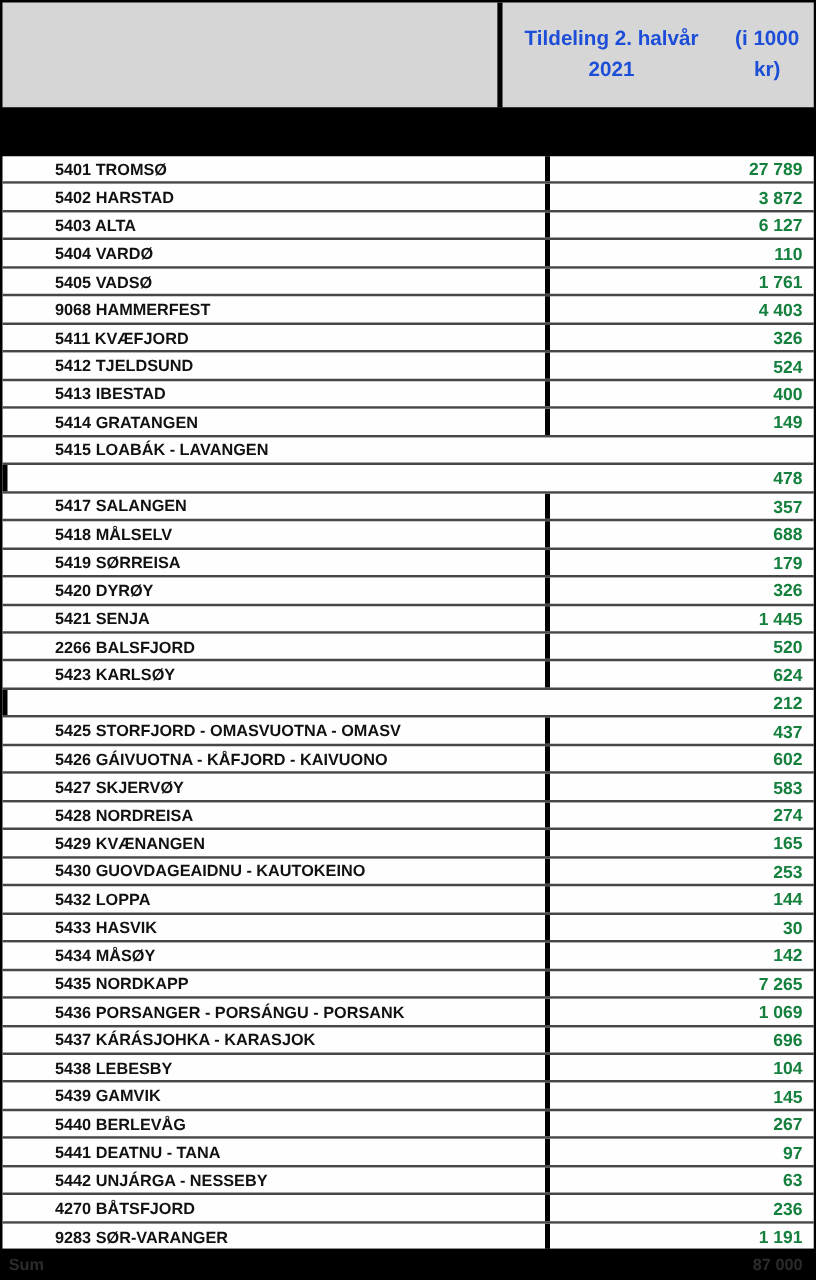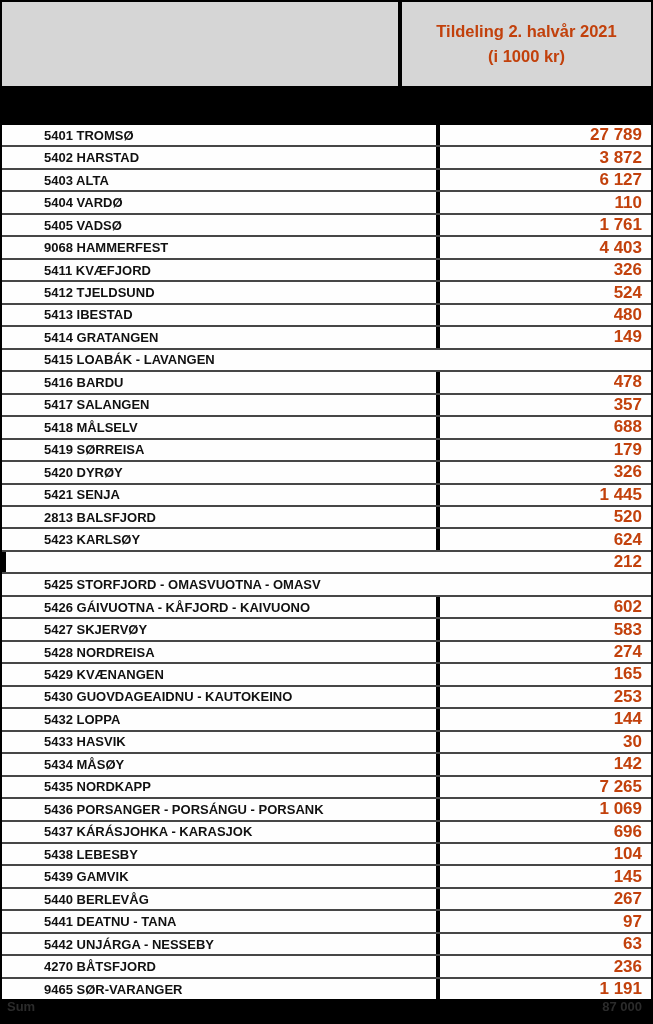--- a/index.html
+++ b/index.html
@@ -27,27 +27,27 @@
   .header-left {
     width: 396px;
     flex: none;
     background: var(--header-bg, #d6d6d6);
   }
   .header-right {
     flex: 1;
     background: var(--header-bg, #d6d6d6);
     border-left: 4px solid var(--divider, #000000);
     display: flex;
-    flex-direction: column;
+    flex-direction: row;
     justify-content: center;
     align-items: center;
     font-weight: bold;
     font-size: 16.5px;
     line-height: 1.5;
-    color: #c2410c;
+    color: #1d4ed8;
     text-align: center;
   }
   .black-band {
     height: 39px;
     flex: none;
     background: var(--band-bg, #000000);
   }
   .table-body {
     flex: 1;
     display: flex;
@@ -78,32 +78,32 @@
     overflow: hidden;
     margin-left: 38px;
   }
   .row-value {
     flex: 1;
     border-left: 4px solid var(--divider, #000000);
     display: flex;
     align-items: center;
     justify-content: flex-end;
     padding-right: 9px;
-    font-size: 17px;
+    font-size: 14px;
     font-weight: 700;
-    color: #c2410c;
+    color: #15803d;
     white-space: nowrap;
   }
   .footer-row {
     height: 25px;
     flex: none;
     background: var(--band-bg, #000000);
     color: var(--footer-text, #2b2b2b);
     display: flex;
-    align-items: flex-start;
+    align-items: center;
     font-size: 13px;
     font-weight: 700;
   }
   .footer-label {
     width: 396px;
     flex: none;
     padding-left: 5px;
   }
   .footer-value {
     flex: 1;
@@ -162,34 +162,33 @@
     <div class="row-value">326</div>
   </div>
 
   <div class="row">
     <div class="row-name">5412 TJELDSUND</div>
     <div class="row-value">524</div>
   </div>
 
   <div class="row">
     <div class="row-name">5413 IBESTAD</div>
-    <div class="row-value">480</div>
+    <div class="row-value">400</div>
   </div>
 
   <div class="row">
     <div class="row-name">5414 GRATANGEN</div>
     <div class="row-value">149</div>
   </div>
 
   <div class="row">
     <div class="row-name">5415 LOABÁK - LAVANGEN</div>
   </div>
 
   <div class="row">
-    <div class="row-name">5416 BARDU</div>
     <div class="row-value">478</div>
   </div>
 
   <div class="row">
     <div class="row-name">5417 SALANGEN</div>
     <div class="row-value">357</div>
   </div>
 
   <div class="row">
     <div class="row-name">5418 MÅLSELV</div>
@@ -205,35 +204,36 @@
     <div class="row-name">5420 DYRØY</div>
     <div class="row-value">326</div>
   </div>
 
   <div class="row">
     <div class="row-name">5421 SENJA</div>
     <div class="row-value">1 445</div>
   </div>
 
   <div class="row">
-    <div class="row-name">2813 BALSFJORD</div>
+    <div class="row-name">2266 BALSFJORD</div>
     <div class="row-value">520</div>
   </div>
 
   <div class="row">
     <div class="row-name">5423 KARLSØY</div>
     <div class="row-value">624</div>
   </div>
 
   <div class="row">
     <div class="row-value">212</div>
   </div>
 
   <div class="row">
     <div class="row-name">5425 STORFJORD - OMASVUOTNA - OMASV</div>
+    <div class="row-value">437</div>
   </div>
 
   <div class="row">
     <div class="row-name">5426 GÁIVUOTNA - KÅFJORD - KAIVUONO</div>
     <div class="row-value">602</div>
   </div>
 
   <div class="row">
     <div class="row-name">5427 SKJERVØY</div>
     <div class="row-value">583</div>
@@ -308,21 +308,21 @@
     <div class="row-name">5442 UNJÁRGA - NESSEBY</div>
     <div class="row-value">63</div>
   </div>
 
   <div class="row">
     <div class="row-name">4270 BÅTSFJORD</div>
     <div class="row-value">236</div>
   </div>
 
   <div class="row">
-    <div class="row-name">9465 SØR-VARANGER</div>
+    <div class="row-name">9283 SØR-VARANGER</div>
     <div class="row-value">1 191</div>
   </div>
 </div>
 
   <div class="footer-row">
     <div class="footer-label">Sum</div>
     <div class="footer-value">87 000</div>
   </div>
 
 </div>

